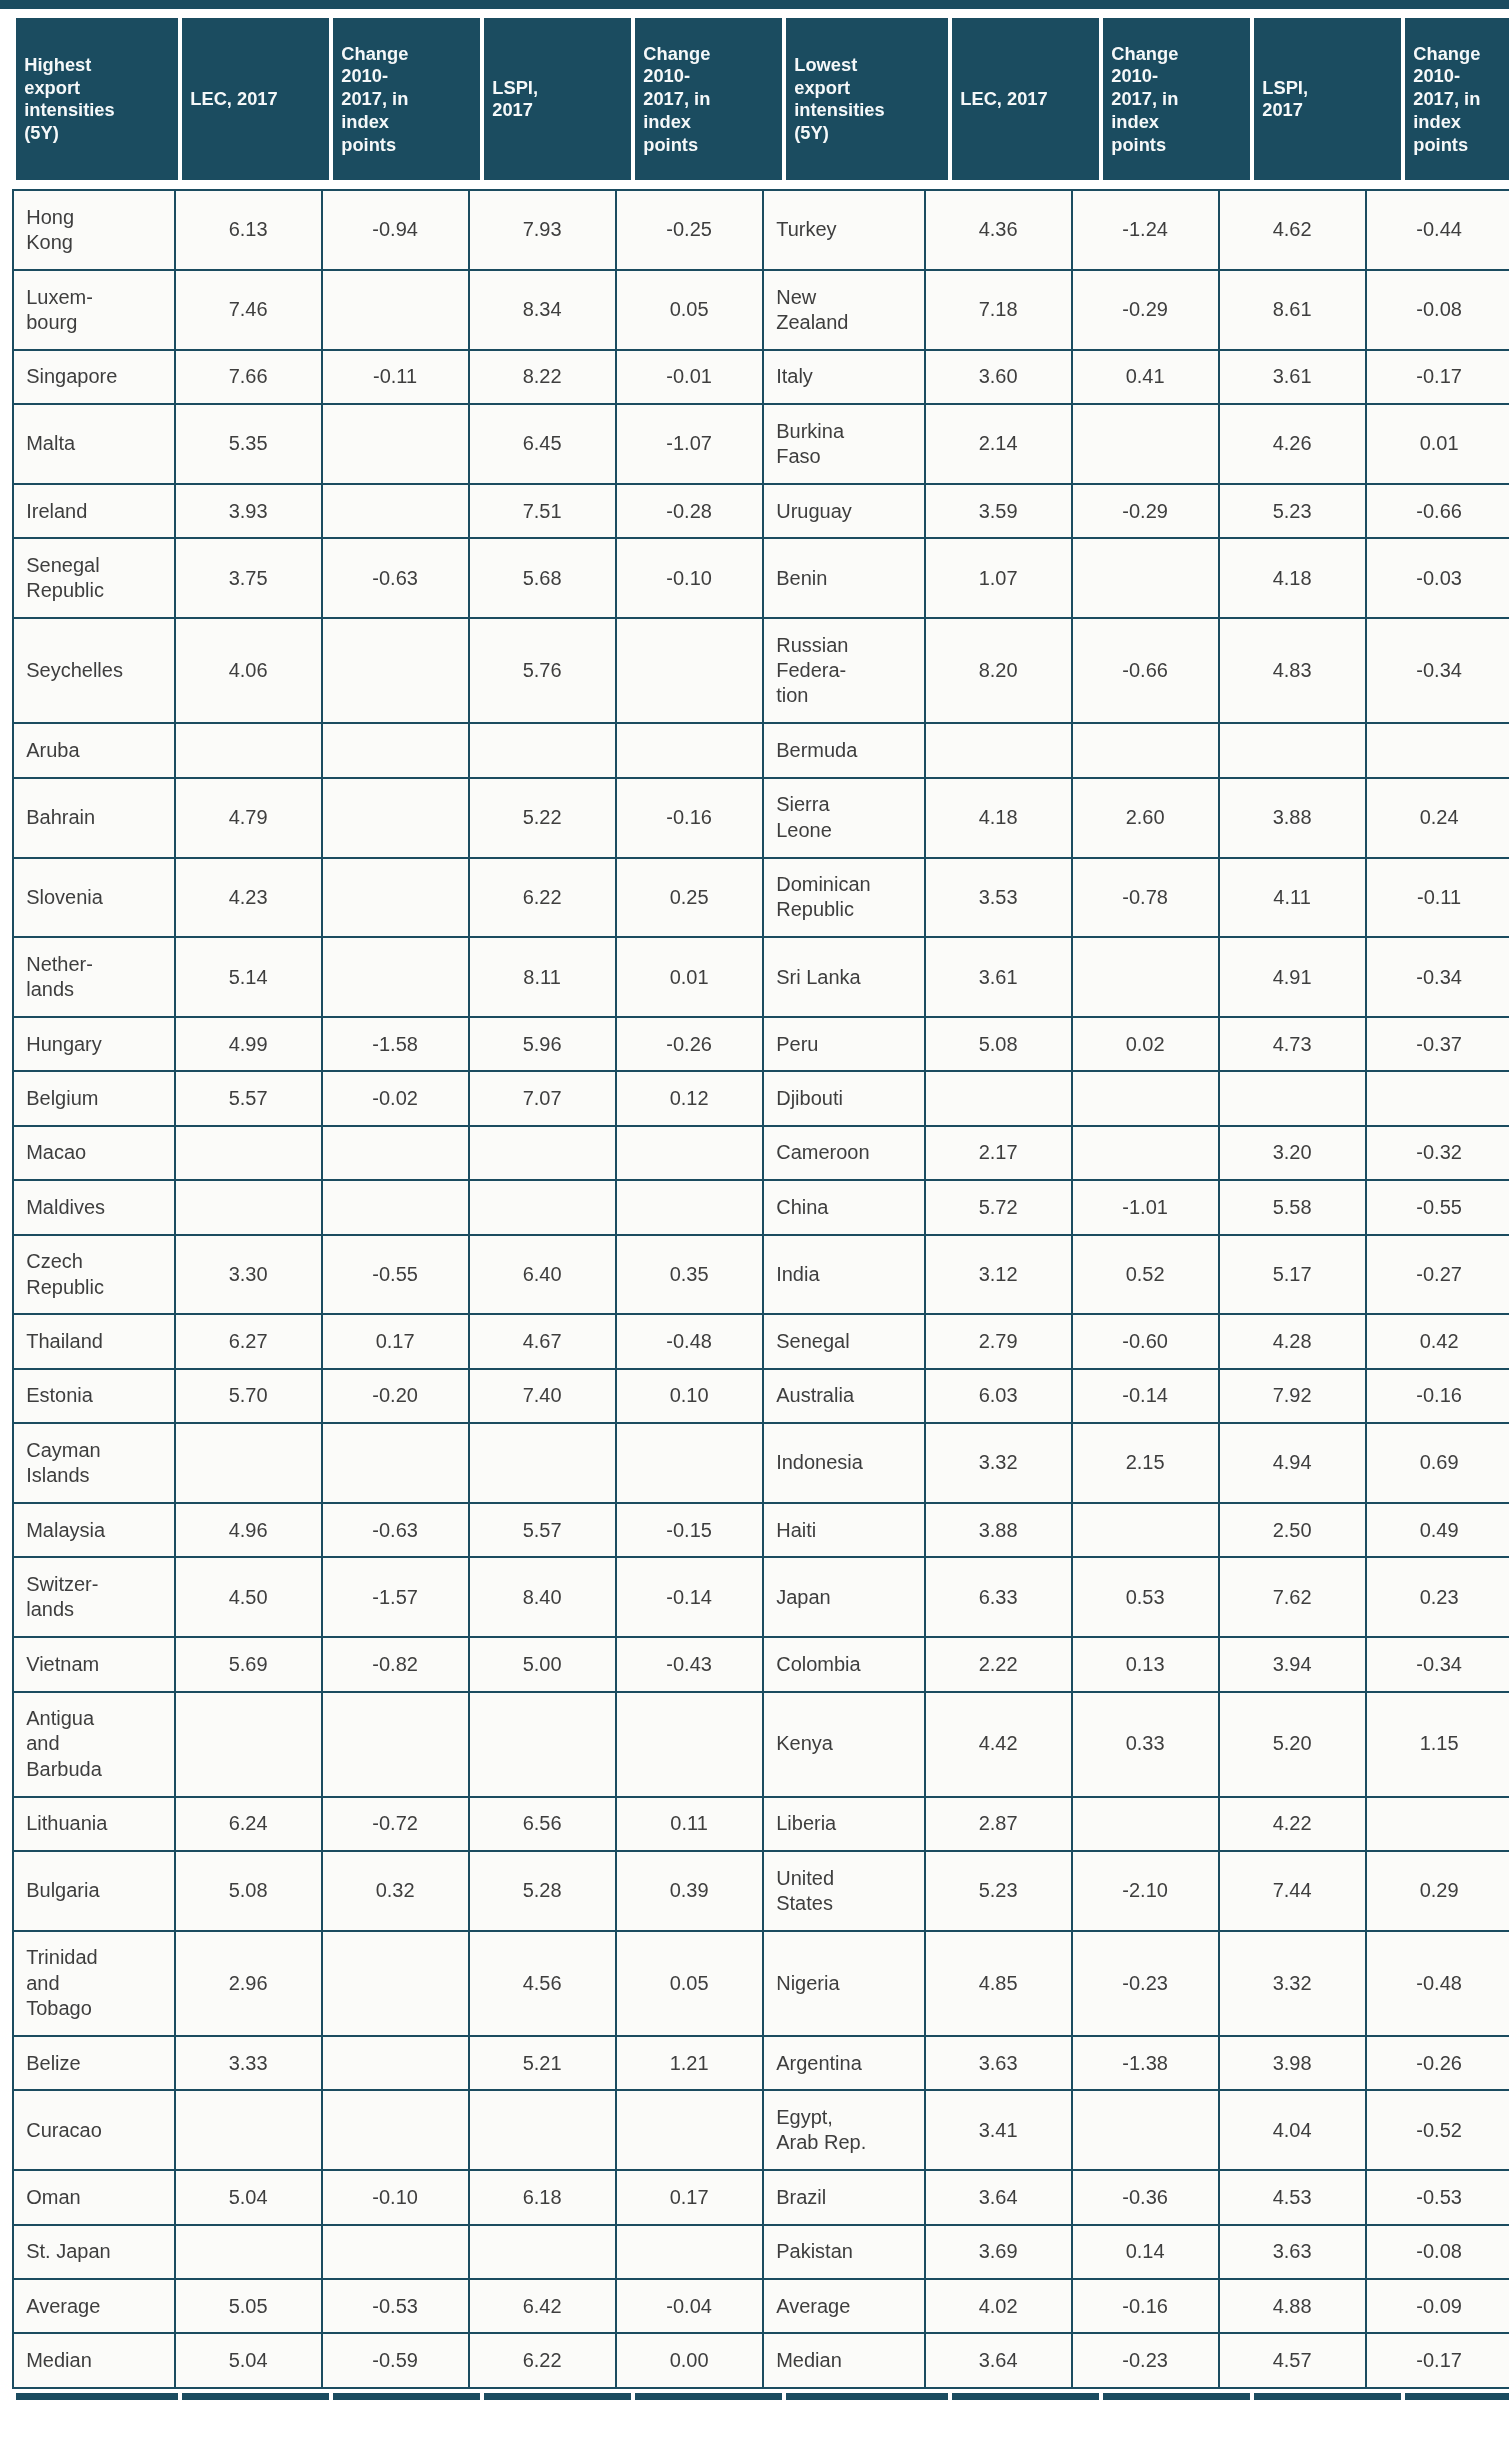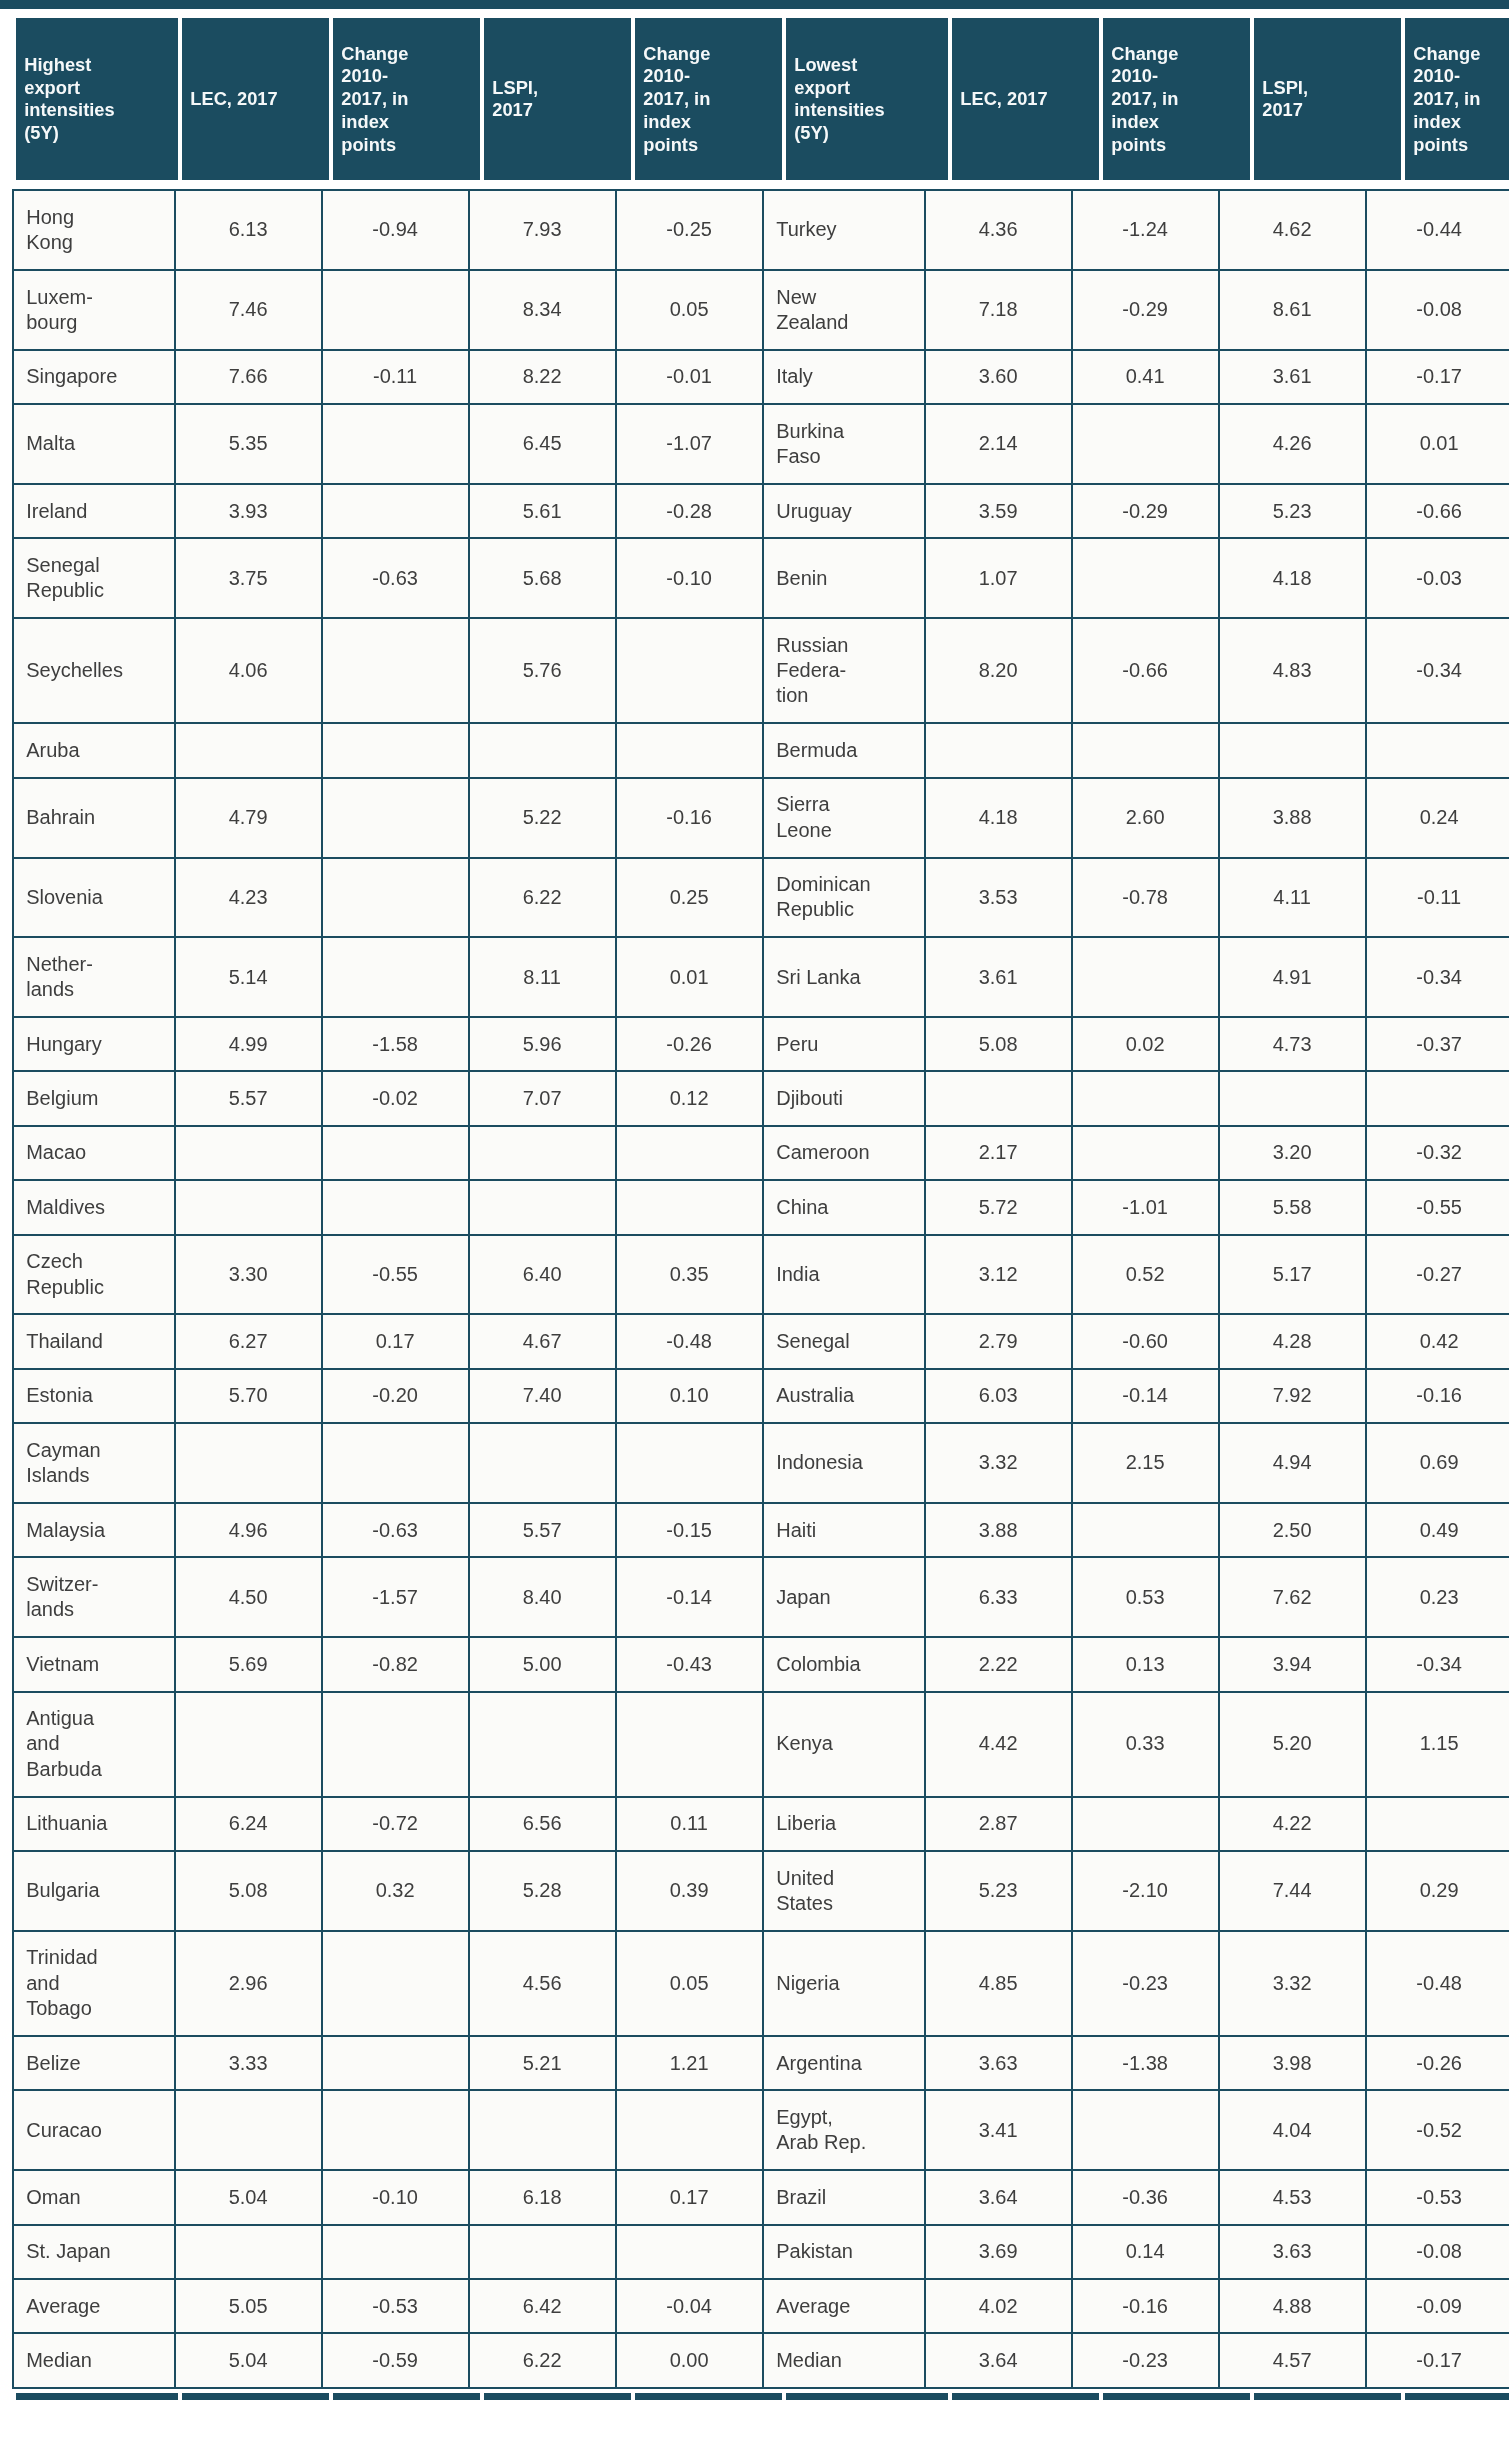--- a/index.html
+++ b/index.html
@@ -207,21 +207,21 @@
 Faso</td>
             <td class="num">2.14</td>
             <td class="num"></td>
             <td class="num">4.26</td>
             <td class="num">0.01</td>
           </tr>
           <tr>
             <td class="country">Ireland</td>
             <td class="num">3.93</td>
             <td class="num"></td>
-            <td class="num">5.61</td>
+            <td class="num">7.51</td>
             <td class="num">-0.28</td>
             <td class="country">Uruguay</td>
             <td class="num">3.59</td>
             <td class="num">-0.29</td>
             <td class="num">5.23</td>
             <td class="num">-0.66</td>
           </tr>
           <tr>
             <td class="country">Senegal
 Republic</td>

